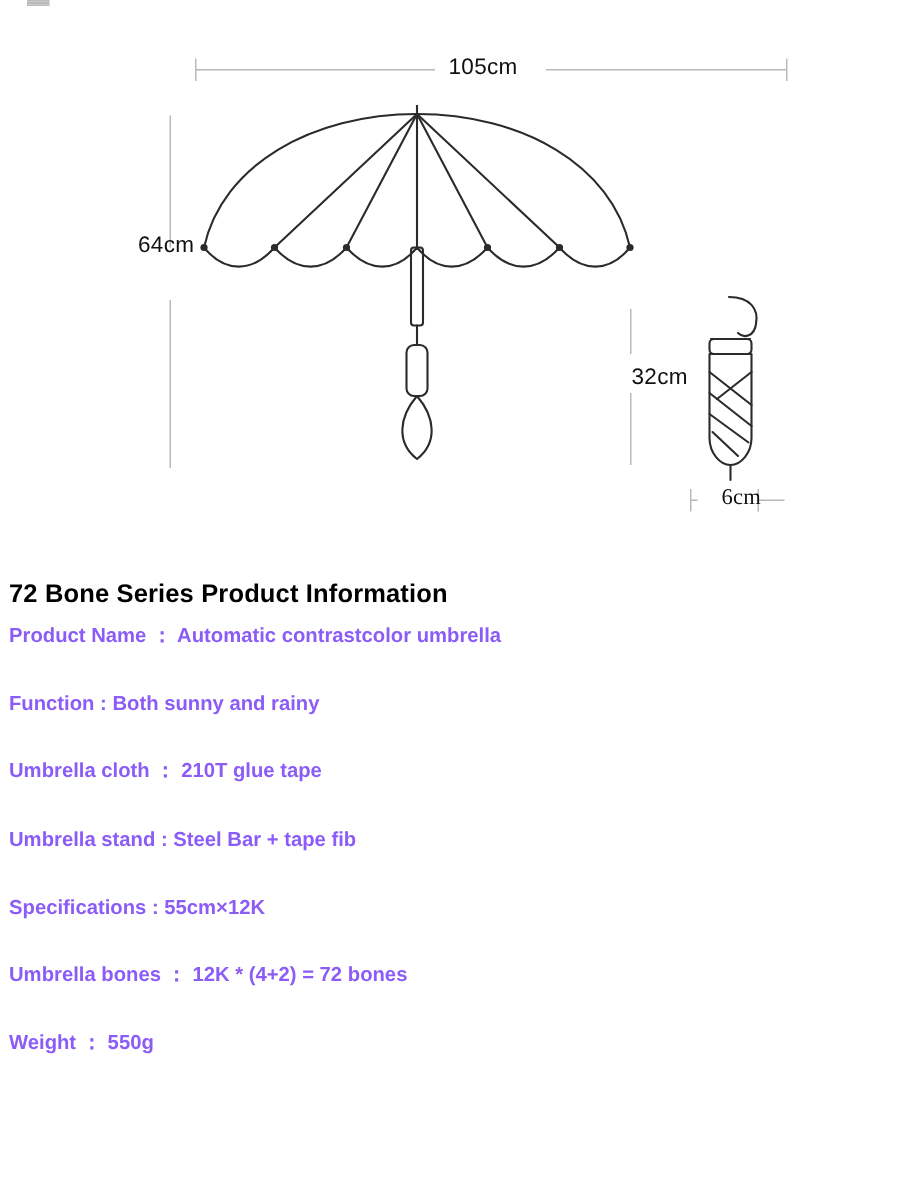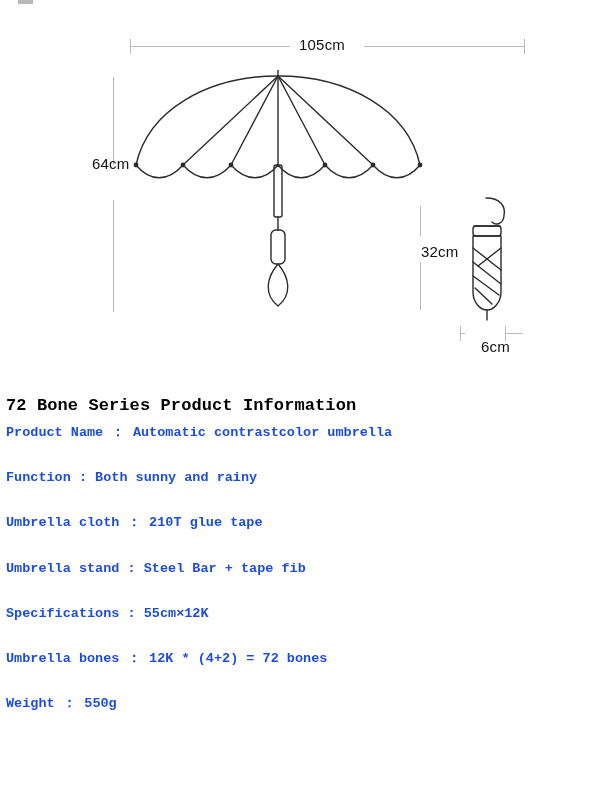--- a/index.html
+++ b/index.html
@@ -64,54 +64,53 @@
   #vline-32-top    { left: 402px; top: 206px; height: 30px; }
   #vline-32-bottom { left: 402px; top: 262px; height: 48px; }
   #tick-32-t { left: 395px; top: 206px; width: 15px; height: 1px; background: #b9b9b9; }
   #tick-32-b { left: 395px; top: 310px; width: 15px; height: 1px; background: #b9b9b9; }
   #label-32 { left: 403px; top: 243px; text-align: right; }
 
   #hline-6-left  { left: 442px; top: 333px; width: 5px; }
   #hline-6-right { left: 487px; top: 333px; width: 18px; }
   #tick-6-l { left: 442px; top: 326px; height: 15px; }
   #tick-6-r { left: 487px; top: 326px; height: 15px; }
-  #label-6 { left: 463px; top: 338px; }
+  #label-6 { left: 463px; top: 324px; font-family: Liberation Serif, serif; }
 
   .umbrella-open, .umbrella-closed {
     position: absolute;
   }
   .umbrella-open { left: 110px; top: 70px; }
   .umbrella-closed { left: 438px; top: 196px; }
 
   
   .info {
     position: absolute;
     left: 0;
-    top: 396px;
+    top: 386px;
     width: 609px;
     padding: 0 6px;
     box-sizing: border-box;
-    font-family: Liberation Mono, monospace;
   }
   .info h2 {
     margin: 0 0 10px 0;
     font-size: 17px;
     font-weight: bold;
     color: #000;
     letter-spacing: 0.1px;
   }
   .spec-list {
     list-style: none;
     margin: 0;
     padding: 0;
   }
   .spec-list li {
     font-size: 13.5px;
     font-weight: bold;
-    color: #1d4ed8;
+    color: #8b5cf6;
     line-height: 1.2;
     margin: 0 0 29px 0;
     white-space: nowrap;
   }
   .spec-list li:last-child { margin-bottom: 0; }
 </style>
 </head>
 <body>
 
 <div class="page">

